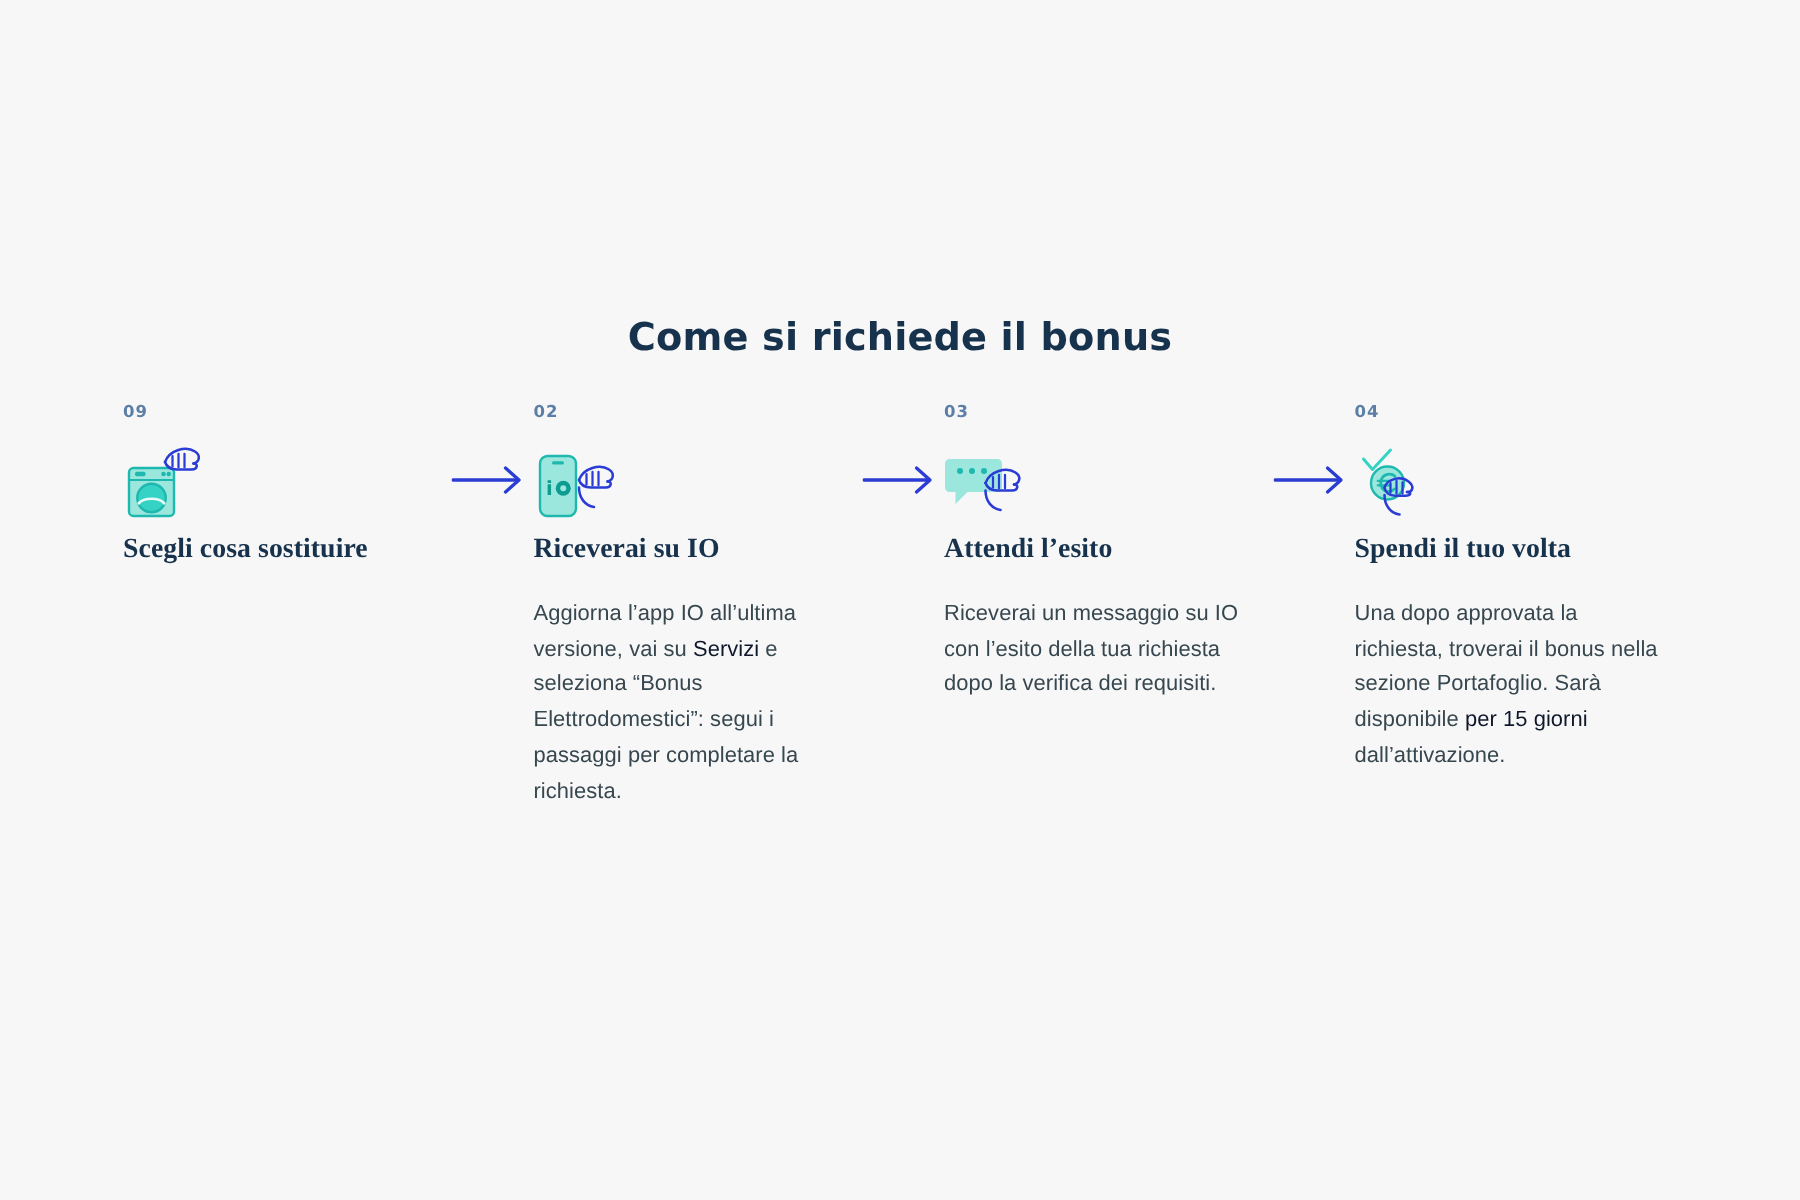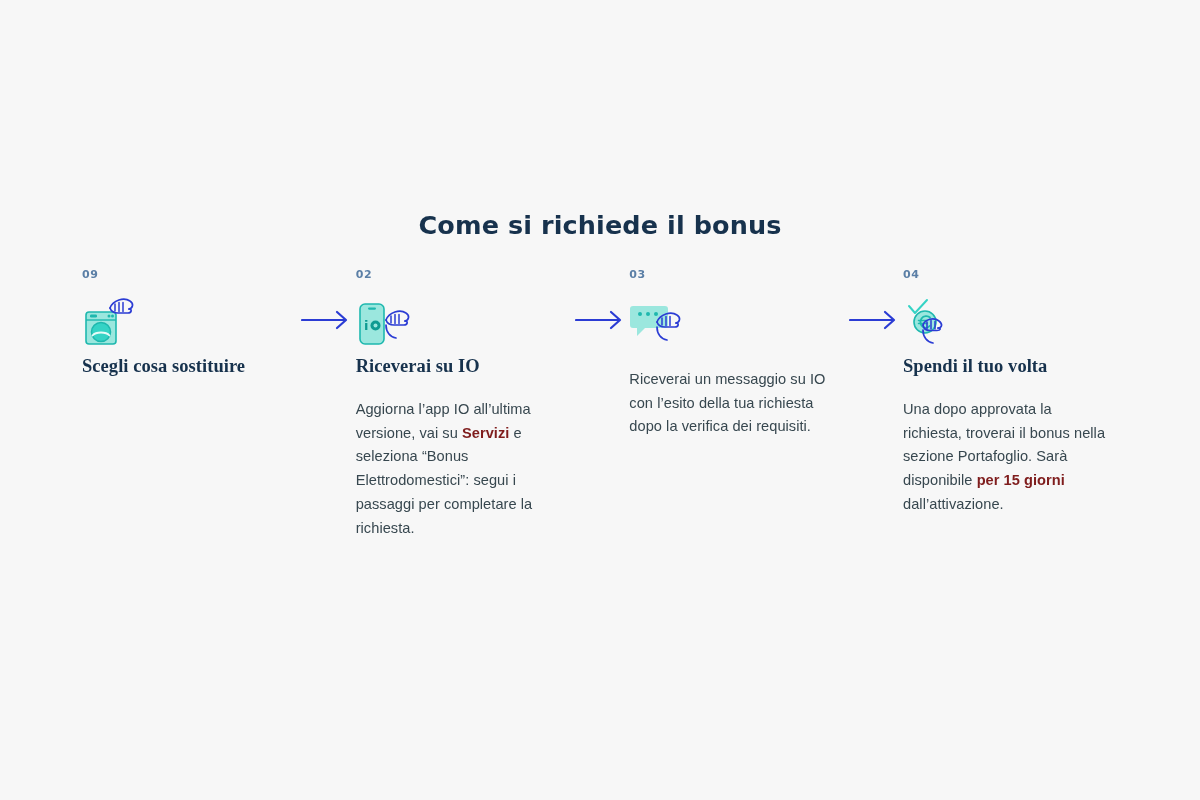--- a/index.html
+++ b/index.html
@@ -82,21 +82,21 @@
 
   .step-body {
     margin-top: 20px;
     font-size: 14.6px;
     line-height: 23.7px;
     color: #37474F;
     letter-spacing: 0.05px;
     max-width: 205px;
   }
 
-  .step-body b { font-weight: 700; color: #7f1d1d; }
+  .step-body b { font-weight: 400; color: #0f172a; }
 
   
   .connector {
     flex: 1 1 auto;
     height: 56px;
     margin-top: 24px;
     display: flex;
     align-items: center;
     justify-content: center;
   }
@@ -189,20 +189,21 @@
             <circle cx="19" cy="22" r="2" fill="#1EB8AE"></circle>
             <circle cx="27" cy="22" r="2" fill="#1EB8AE"></circle>
 
             <path d="M28 30 C31 22, 42 19, 48 23 C52 25.5, 51 30, 47 31" stroke="#2B3CD4" stroke-width="1.7" fill="none" stroke-linecap="round"></path>
             <path d="M28 30 C29 33, 32 35, 36 35 L46 35 C49.5 35, 50.5 31, 47 31" stroke="#2B3CD4" stroke-width="1.7" fill="none" stroke-linecap="round"></path>
             <path d="M33 26 L33 33 M37 24.5 L37 33.5 M41 24.5 L41 33.5" stroke="#2B3CD4" stroke-width="1.5" stroke-linecap="round"></path>
             <path d="M28 35 C28 42, 32 47, 38 48" stroke="#2B3CD4" stroke-width="1.7" fill="none" stroke-linecap="round"></path>
           </svg>
         </span>
       </div>
+      <div class="step-title">Attendi l’esito</div>
       <p class="step-body"><span>Riceverai un messaggio su IO con l’esito della tua richiesta dopo la verifica dei requisiti.</span></p>
     </div>
 
     <div class="connector">
       <span>
         <svg width="50" height="22" viewBox="0 0 50 22" fill="none">
           <line x1="1" y1="11" x2="44" y2="11" stroke="#2B3CD4" stroke-width="2.2" stroke-linecap="round"></line>
           <path d="M36 3 L45 11 L36 19" stroke="#2B3CD4" stroke-width="2.2" fill="none" stroke-linecap="round" stroke-linejoin="round"></path>
         </svg>
       </span>

